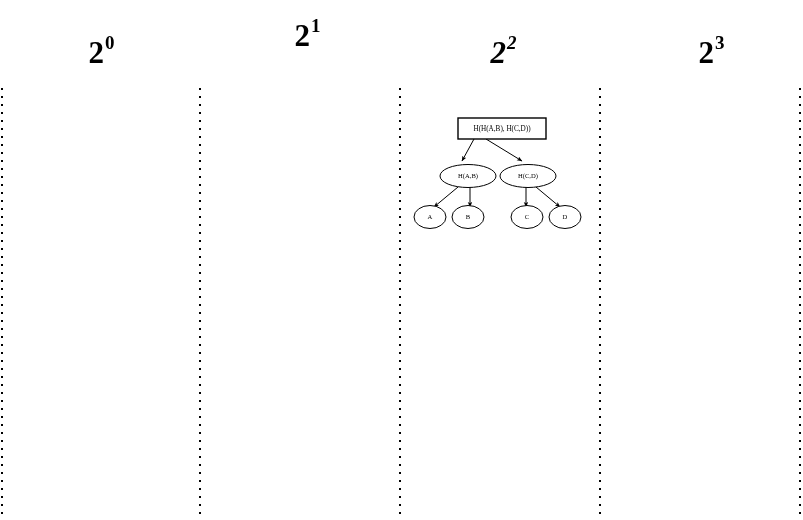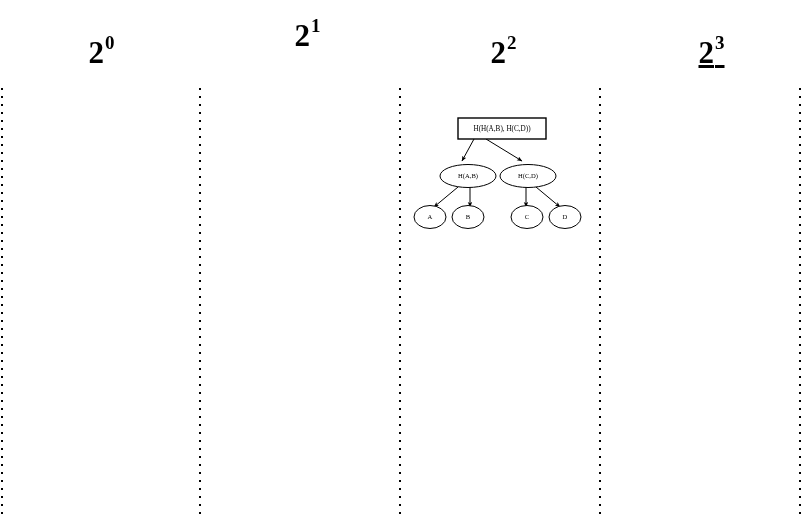--- a/index.html
+++ b/index.html
@@ -96,25 +96,25 @@
 <div id="canvas">
 
   <div class="power-label" style="left:101px; top:36px;">
     <span>2</span><span class="sup">0</span>
   </div>
 
   <div class="power-label" style="left:307px; top:19px;">
     <span>2</span><span class="sup">1</span>
   </div>
 
-  <div class="power-label" style="left:503px; top:36px;">
+  <div class="power-label" style="left:503px; top:36px;font-style:italic;">
     <span>2</span><span class="sup">2</span>
   </div>
 
-  <div class="power-label" style="left:711px; top:36px;text-decoration:underline;">
+  <div class="power-label" style="left:711px; top:36px;">
     <span>2</span><span class="sup">3</span>
   </div>
 
   <div class="divider" style="left:1px;   top:88px; height:432px;"></div>
   <div class="divider" style="left:199px; top:88px; height:432px;"></div>
   <div class="divider" style="left:399px; top:88px; height:432px;"></div>
   <div class="divider" style="left:599px; top:88px; height:432px;"></div>
   <div class="divider" style="left:799px; top:88px; height:432px;"></div>
 
   <svg id="merkle-tree" viewBox="0 0 200 135">

